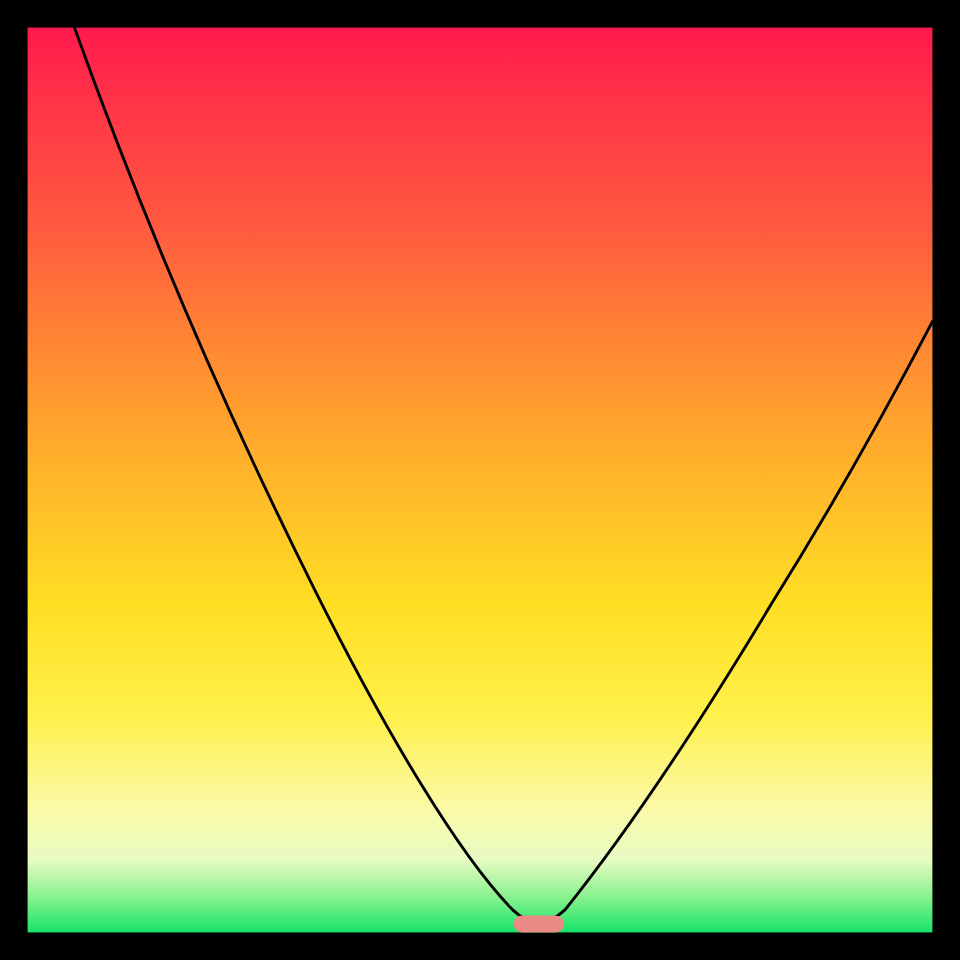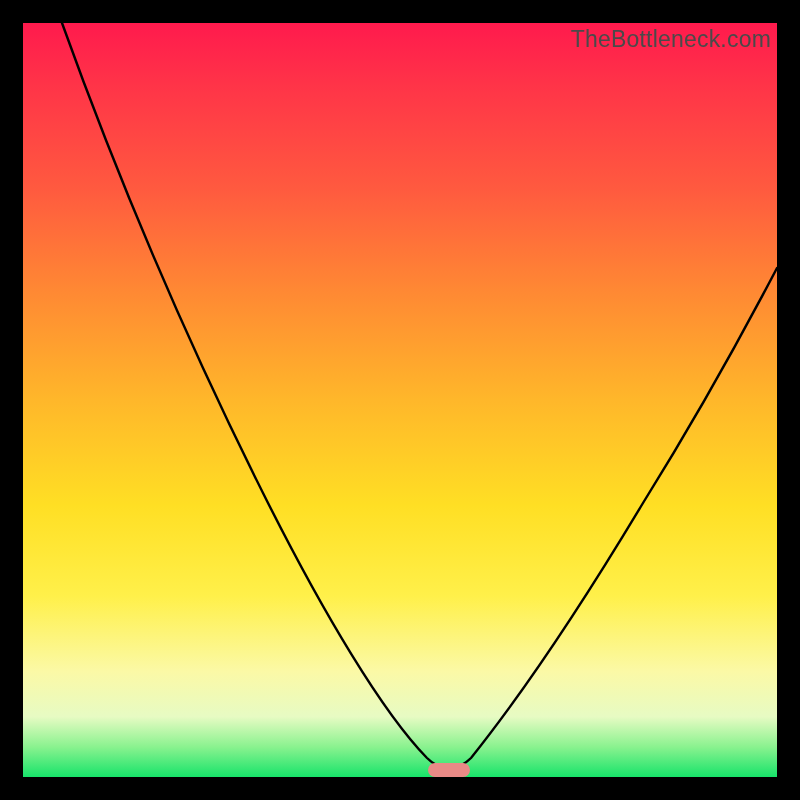--- a/index.html
+++ b/index.html
@@ -72,21 +72,20 @@
     border-radius: 7px;
     background: #e98a86;
   }
 </style>
 </head>
 <body>
 
 <div class="frame">
   <div class="plot-area"></div>
 
-  <div class="watermark">TheBottleneck.com</div>
 
   <svg class="curve" viewBox="0 0 754 754" preserveAspectRatio="none">
     <path d="M 39 0
          C 100 170, 170 330, 240 470
          C 300 590, 360 690, 404 735
          Q 426 756, 448 735
          C 500 670, 560 580, 620 480
          C 670 400, 720 310, 754 245"></path>
   </svg>
 

